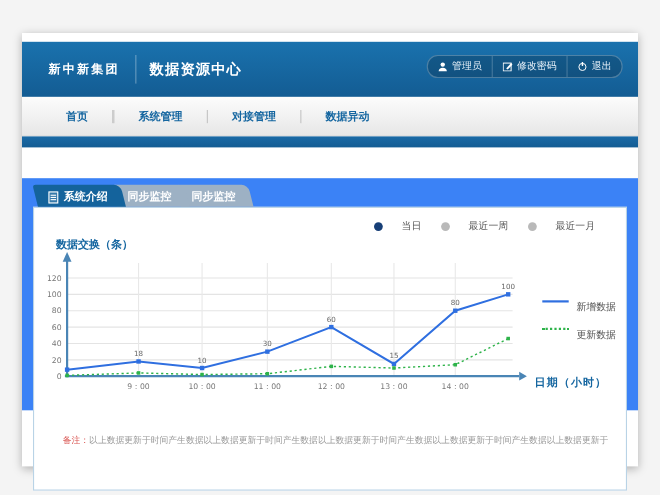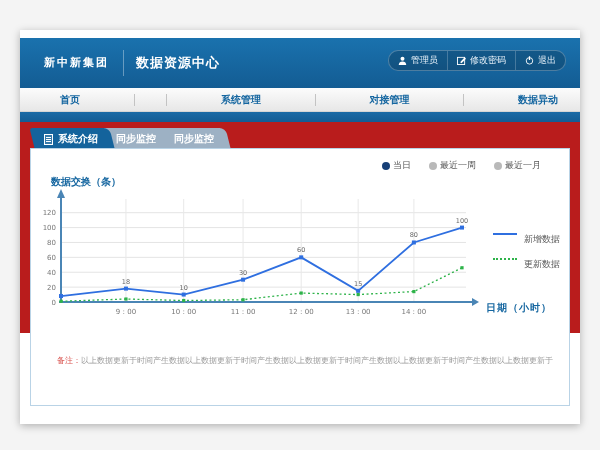--- a/index.html
+++ b/index.html
@@ -16,44 +16,44 @@
   .logo .l2 { font-size:11px; font-weight:bold; letter-spacing:2px; }
   .hdr-sep { width:1px; height:26px; background:rgba(255,255,255,.35); margin:0 12px 0 14px; }
   .app-title { color:#fff; font-size:13px; font-weight:bold; letter-spacing:1px; }
   .hdr-right { position:absolute; right:14px; top:12px; display:flex; align-items:center;
                background:rgba(0,0,0,.18); border:1px solid rgba(255,255,255,.25); border-radius:10px; overflow:hidden; }
   .hdr-btn { display:flex; align-items:center; gap:4px; color:#e9f2fa; font-size:9px; padding:3px 9px; cursor:pointer; }
   .hdr-btn + .hdr-btn { border-left:1px solid rgba(255,255,255,.22); }
   .hdr-btn svg { display:block; }
 
   
-  .nav { height:24px; background:linear-gradient(#fcfcfc,#e7e7e7); border-bottom:1px solid #d5d5d5;
-         display:flex; align-items:center; padding-left:18px;justify-content:space-between; }
+  .nav { height:36px; background:linear-gradient(#fcfcfc,#e7e7e7); border-bottom:1px solid #d5d5d5;
+         display:flex; align-items:center; padding-left:18px; }
   .nav-item { color:#1566a0; font-size:10px; font-weight:bold; padding:0 22px; cursor:pointer; }
   .nav-div { width:1px; height:12px; background:#c3c3c3; }
   .blue-strip { height:10px; background:linear-gradient(#1a6aa6,#135c93); }
 
   
-  .content { position:relative; height:211px; background:#b91c1c; padding:6px 10px 0 10px; }
+  .content { position:relative; height:211px; background:#3b82f6; padding:6px 10px 0 10px;margin-top:28px; }
   .tabs { display:flex; margin-left:2px; height:20px; }
   .tab { position:relative; color:#fff; font-size:10px; font-weight:bold; padding:4px 14px 0 12px;
          margin-right:-8px; cursor:pointer; }
   .tab .shape { position:absolute; inset:0; transform:skewX(14deg); border-radius:3px 6px 0 0; z-index:0; }
   .tab.active .shape { background:#14639c; }
   .tab.inactive .shape { background:#9db1c4; }
   .tab .lbl { position:relative; z-index:1; display:flex; align-items:center; gap:5px; }
   .tab.active { z-index:3; }
   .doc-icon { width:9px; height:11px; border:1px solid #fff; background:rgba(255,255,255,.15); position:relative; display:inline-block; }
   .doc-icon:before { content:""; position:absolute; left:1px; top:2px; width:5px; height:1px; background:#fff; box-shadow:0 2px 0 #fff,0 4px 0 #fff; }
 
   .panel { position:relative; margin:0; height:258px; background:#fff; border:1px solid #b9d3e6; }
 
   
   .radios { position:absolute; top:10px; right:28px; display:flex; gap:18px; }
-  .radio { display:flex; align-items:center; gap:3px; cursor:pointer;font-family:Liberation Mono, monospace; }
+  .radio { display:flex; align-items:center; gap:17px; cursor:pointer;font-family:Liberation Mono, monospace; }
   .radio .dot { width:8px; height:8px; border-radius:50%; background:#b9b9b9; }
   .radio.sel .dot { background:#173f77; }
   .radio .rl { font-size:9px; color:#555; }
 
   .y-title { position:absolute; left:20px; top:26px; color:#1566a0; font-size:10px; font-weight:bold; }
   .chart-svg { position:absolute; left:8px; top:38px; }
 
   .legend { position:absolute; left:462px; top:84px; display:flex; flex-direction:column; gap:12px; }
   .leg-item { display:flex; align-items:flex-start; gap:7px;font-family:Liberation Serif, serif; }
   .leg-line { width:24px; height:0; border-top:2px solid; }

